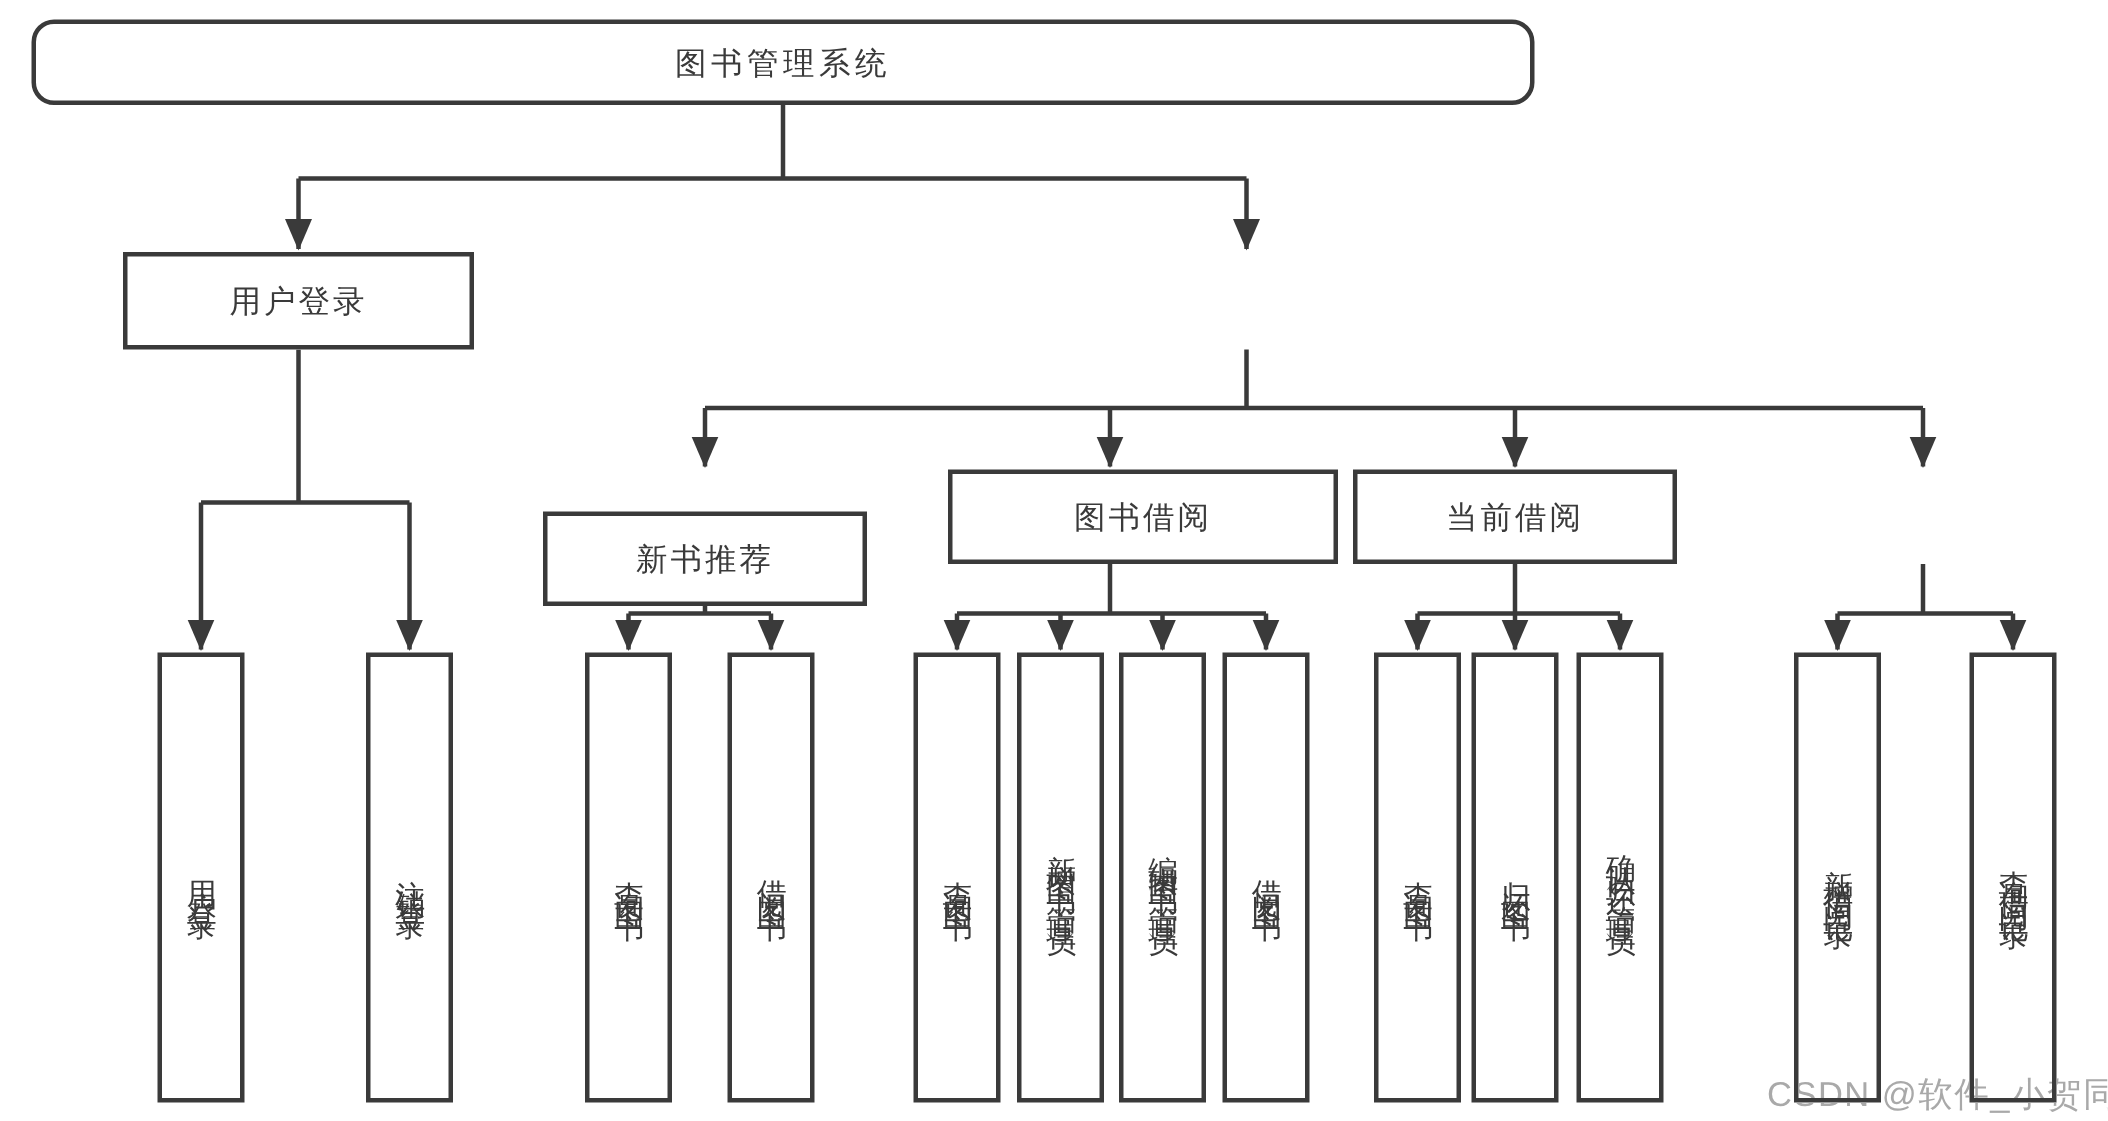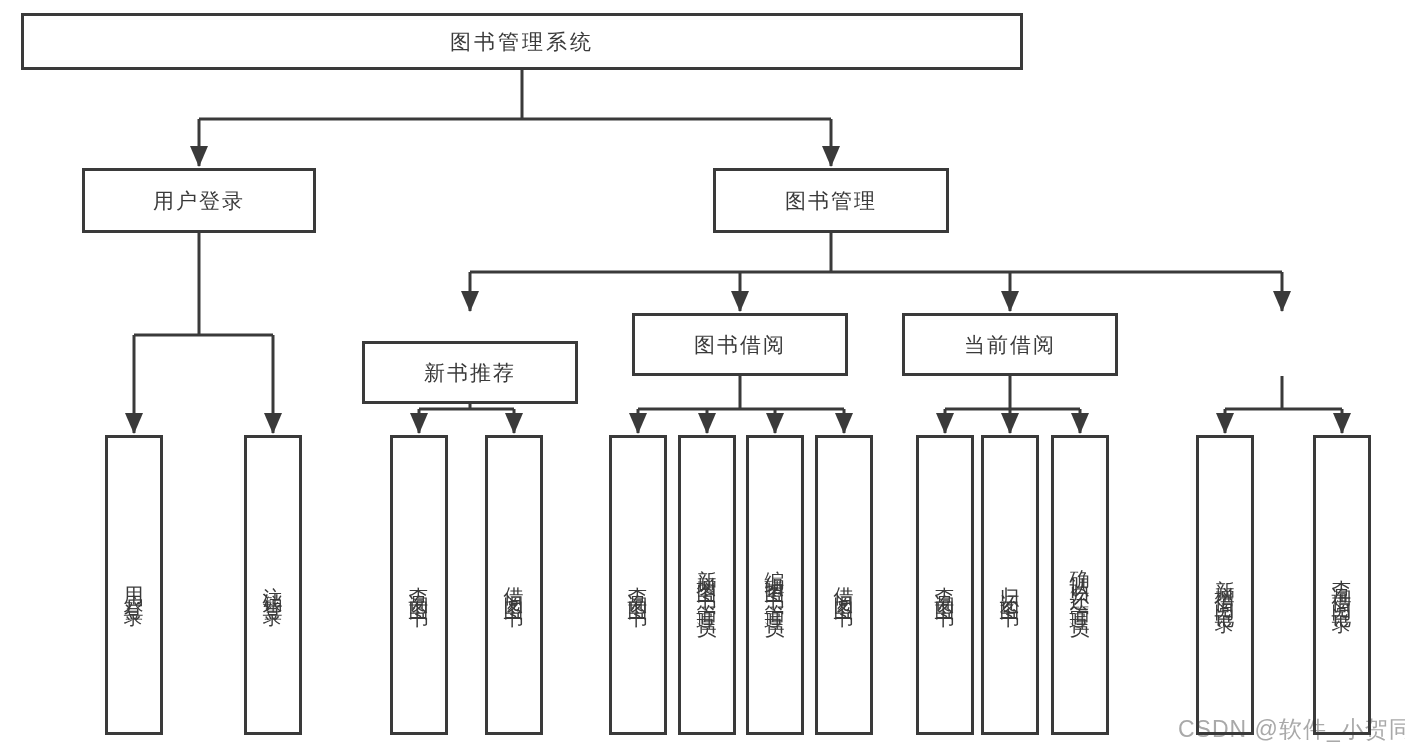--- a/index.html
+++ b/index.html
@@ -133,35 +133,32 @@
       <line class="arrow" x1="1080" y1="409" x2="1080" y2="433" marker-end="url(#arrow)"></line>
     </g>
 
     <g>
       <path class="bus" d="M1282,376 V409 M1225,409 H1342"></path>
       <line class="arrow" x1="1225" y1="409" x2="1225" y2="433" marker-end="url(#arrow)"></line>
       <line class="arrow" x1="1342" y1="409" x2="1342" y2="433" marker-end="url(#arrow)"></line>
     </g>
   </svg>
 
-  <div class="node hbox root-box" style="left:21px; top:13px; width:1002px; height:57px;">
+  <div class="node hbox root-box" style="left:21px; top:13px; width:1002px; height:57px;border-radius:15px;">
     <span>图书管理系统</span>
   </div>
 
   <div class="node hbox" style="left:82px; top:168px; width:234px; height:65px;">
     <span>用户登录</span>
   </div>
-  <div class="node hbox" style="left:713px; top:168px; width:236px; height:65px;">
-    <span>图书管理</span>
-  </div>
 
   <div class="node hbox" style="left:362px; top:313px; width:216px; height:63px;margin-top:28px;">
     <span>新书推荐</span>
   </div>
-  <div class="node hbox" style="left:632px; top:313px; width:216px; height:63px;align-items:center;">
+  <div class="node hbox" style="left:632px; top:313px; width:260px; height:63px;align-items:center;">
     <span>图书借阅</span>
   </div>
   <div class="node hbox" style="left:902px; top:313px; width:216px; height:63px;">
     <span>当前借阅</span>
   </div>
 
   <div class="node leaf" style="left:105px; top:435px; width:58px; height:300px;">
     <span class="vtext">用户登录</span>
   </div>
   <div class="node leaf" style="left:244px; top:435px; width:58px; height:300px;">

